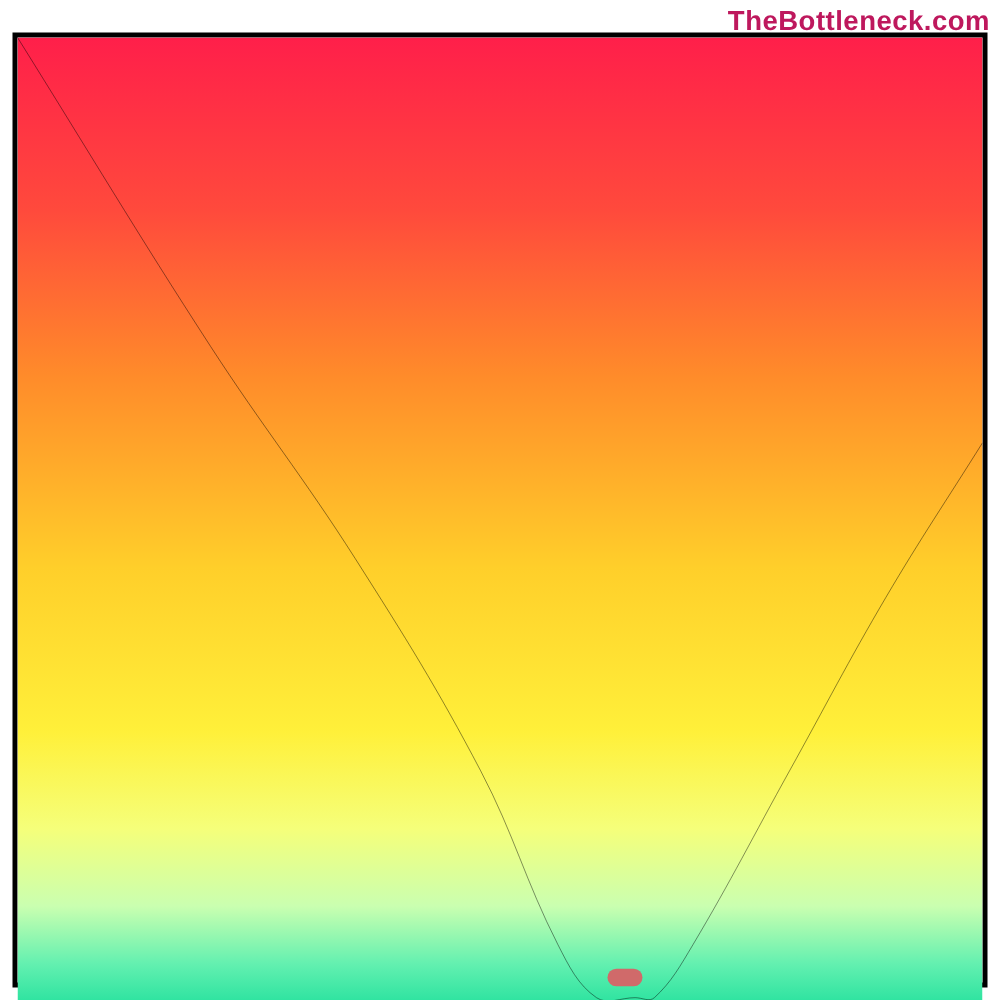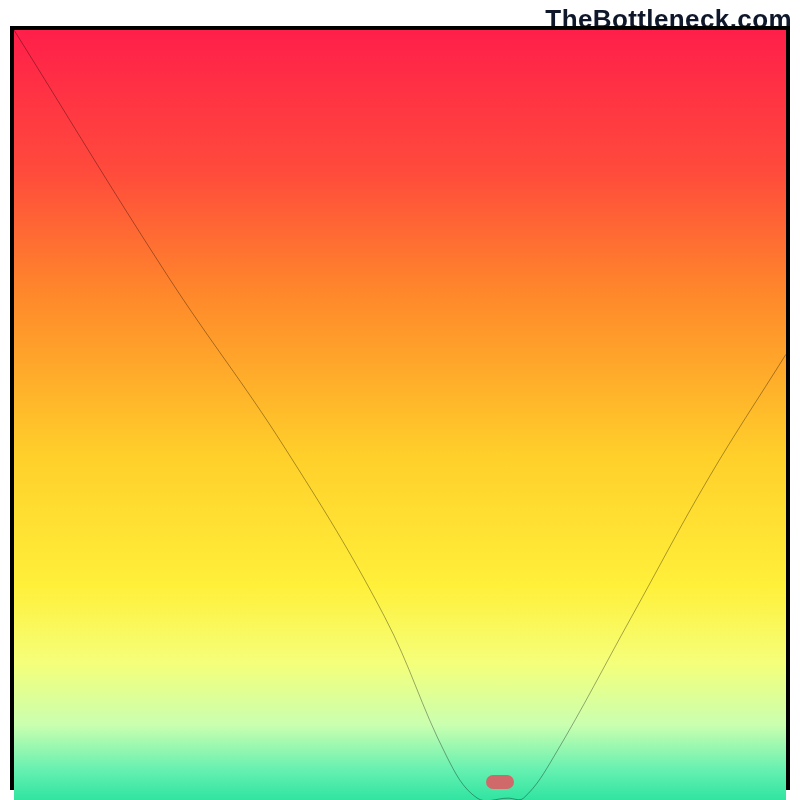--- a/index.html
+++ b/index.html
@@ -13,23 +13,23 @@
   .stage {
     position: relative;
     width: 800px;
     height: 800px;
   }
   .watermark {
     position: absolute;
     top: 4px;
     right: 8px;
     font-family: Arial, Helvetica, sans-serif;
-    font-size: 26px;
+    font-size: 22px;
     font-weight: 600;
-    color: #0f172a;
+    color: #be185d;
     letter-spacing: 0.4px;
   }
   .plot-area {
     position: absolute;
     left: 10px;
     top: 26px;
     width: 780px;
     height: 764px;
     box-sizing: border-box;
     border: 4px solid #000000;

